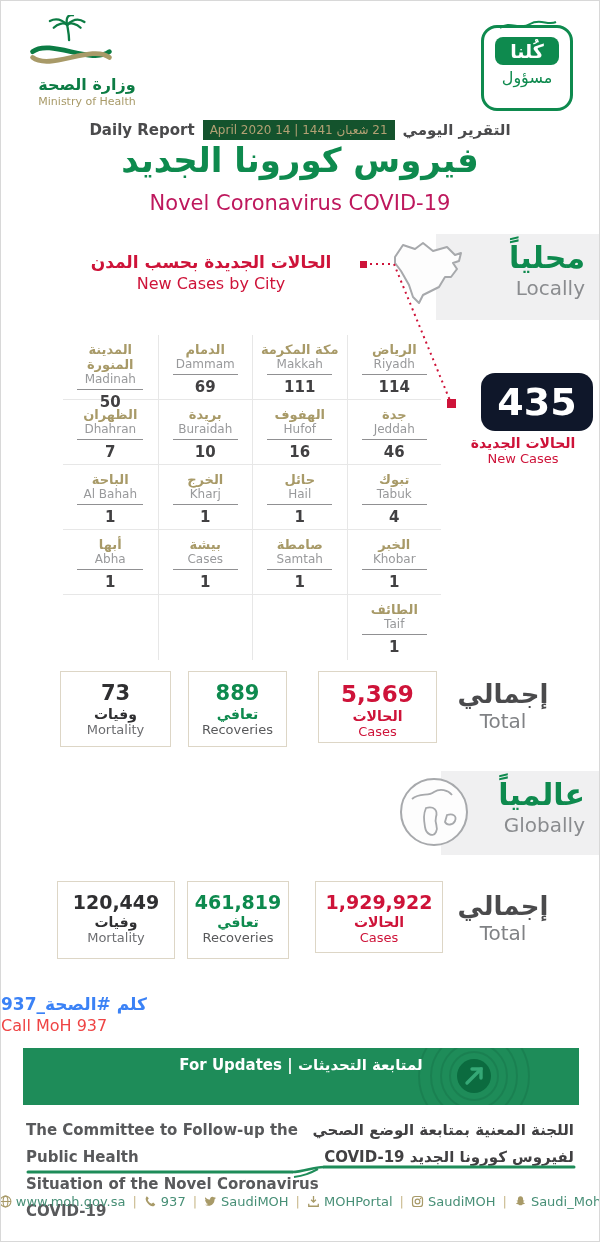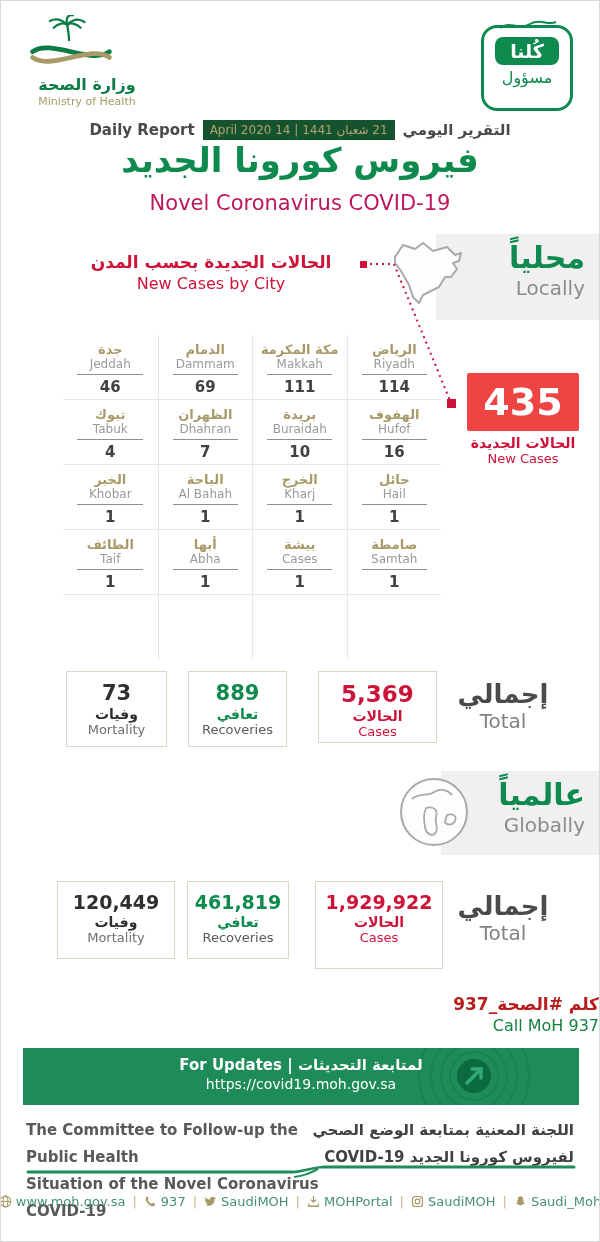--- a/index.html
+++ b/index.html
@@ -33,23 +33,23 @@
   .band-ar { color:#0E8A4E; font-size:30px; font-weight:bold; line-height:36px; }
   .band-en { color:#8A8C8F; font-size:20px; }
   .band-locally { top:233px; width:163px; height:86px; }
   .band-globally { top:770px; width:158px; height:84px; }
 
   
   .cbc { left:60px; top:251px; width:300px; text-align:center; }
   .cbc-ar { color:#CE1339; font-weight:bold; font-size:17px; }
   .cbc-en { color:#CE1339; font-size:16px; margin-top:2px; }
 
-  .red-box { left:466px; top:372px; width:112px; height:58px; background:#ef4444;
+  .red-box { left:480px; top:372px; width:112px; height:58px; background:#0f172a;
              color:#fff; font-size:38px; font-weight:bold; display:flex;
-             align-items:center; justify-content:center; border-radius:2px; }
+             align-items:center; justify-content:center; border-radius:14px; }
   .nc-labels { left:448px; top:434px; width:148px; text-align:center; }
   .nc-ar { color:#CE1339; font-weight:bold; font-size:14px; }
   .nc-en { color:#CE1339; font-size:13px; }
 
   
   .city-grid { left:62px; top:334px; width:378px; display:grid;
                grid-template-columns:repeat(4,1fr); grid-auto-rows:65px; direction:rtl; }
   .cell { border-left:1px solid #E7E7E7; border-bottom:1px solid #E7E7E7;
           text-align:center; padding-top:7px; }
   .cell:nth-child(4n) { border-left:none; }
@@ -65,23 +65,23 @@
   .tv-big { font-size:19px; }
   .ta { font-size:14px; font-weight:bold; margin-top:1px; }
   .te { font-size:13px; }
   .c-dark { color:#2F2F31; } .c-green { color:#0E8A4E; } .c-red { color:#CE1339; }
   .c-gray { color:#6D6E71; } .c-dgray { color:#58595B; }
   .total-label { width:104px; text-align:center; }
   .total-label .ar { color:#4A4A4C; font-weight:bold; font-size:26px; }
   .total-label .en { color:#808285; font-size:20px; }
 
   
-  .hotline-ar { left:0; right:0; top:993px; text-align:right; color:#b91c1c;
+  .hotline-ar { left:0; right:0; top:993px; text-align:left; color:#3b82f6;
                 font-weight:bold; font-size:17px; }
-  .hotline-en { left:0; right:0; top:1015px; text-align:right; color:#15803d; font-size:16px; }
+  .hotline-en { left:0; right:0; top:1015px; text-align:left; color:#ef4444; font-size:16px; }
 
   
   .banner { left:22px; top:1047px; width:556px; height:57px; background:#1E8C59;
             color:#fff; text-align:center; padding-top:8px; overflow:hidden; }
   .banner-line1 { font-weight:bold; font-size:15px; position:relative; z-index:2; }
   .banner-url { font-size:14px; margin-top:2px; position:relative; z-index:2; }
   .banner-decor { position:absolute; right:0; top:0; z-index:1; }
 
   
   .committee-en { left:25px; top:1116px; width:310px; color:#58595B;
@@ -175,20 +175,26 @@
         <div class="city-line"></div>
         <div class="city-val">111</div>
       </div>
       <div class="cell">
         <div class="city-ar" dir="rtl">الدمام</div>
         <div class="city-en">Dammam</div>
         <div class="city-line"></div>
         <div class="city-val">69</div>
       </div>
       <div class="cell">
+        <div class="city-ar" dir="rtl">المدينة المنورة</div>
+        <div class="city-en">Madinah</div>
+        <div class="city-line"></div>
+        <div class="city-val">50</div>
+      </div>
+      <div class="cell">
         <div class="city-ar" dir="rtl">جدة</div>
         <div class="city-en">Jeddah</div>
         <div class="city-line"></div>
         <div class="city-val">46</div>
       </div>
       <div class="cell">
         <div class="city-ar" dir="rtl">الهفوف</div>
         <div class="city-en">Hufof</div>
         <div class="city-line"></div>
         <div class="city-val">16</div>
@@ -257,21 +263,21 @@
         <div class="city-ar" dir="rtl">الطائف</div>
         <div class="city-en">Taif</div>
         <div class="city-line"></div>
         <div class="city-val">1</div>
       </div>
       <div class="cell"></div>
       <div class="cell"></div>
       <div class="cell"></div>
     </div>
 
-  <div class="abs tbox" style="left:65px; top:670px; width:101px; height:76px;">
+  <div class="abs tbox" style="left:59px; top:670px; width:111px; height:76px;">
     <div class="tv c-dark">73</div>
     <div class="ta c-dark" dir="rtl">وفيات</div>
     <div class="te c-gray">Mortality</div>
   </div>
   <div class="abs tbox" style="left:187px; top:670px; width:99px; height:76px;">
     <div class="tv c-green">889</div>
     <div class="ta c-green" dir="rtl">تعافي</div>
     <div class="te c-dgray">Recoveries</div>
   </div>
   <div class="abs tbox" style="left:317px; top:670px; width:119px; height:72px;">
@@ -298,21 +304,21 @@
   <div class="abs tbox" style="left:56px; top:880px; width:118px; height:78px;">
     <div class="tv tv-big c-dark">120,449</div>
     <div class="ta c-dark" dir="rtl">وفيات</div>
     <div class="te c-gray">Mortality</div>
   </div>
   <div class="abs tbox" style="left:186px; top:880px; width:102px; height:78px;">
     <div class="tv tv-big c-green">461,819</div>
     <div class="ta c-green" dir="rtl">تعافي</div>
     <div class="te c-dgray">Recoveries</div>
   </div>
-  <div class="abs tbox" style="left:314px; top:880px; width:128px; height:88px;">
+  <div class="abs tbox" style="left:314px; top:880px; width:128px; height:72px;">
     <div class="tv tv-big c-red">1,929,922</div>
     <div class="ta c-red" dir="rtl">الحالات</div>
     <div class="te c-red">Cases</div>
   </div>
   <div class="abs total-label" style="left:450px; top:890px;">
     <div class="ar" dir="rtl">إجمالي</div>
     <div class="en">Total</div>
   </div>
 
   <div class="abs hotline-ar" dir="rtl">كلم #الصحة_937</div>
@@ -330,21 +336,20 @@
       <g stroke="#35A876" stroke-width="3.4" fill="none" stroke-linecap="round">
         <path d="M108,35 L122,21"></path>
           <path d="M113,21 H122 V30"></path>
       </g>
     </svg>
     <div class="banner-line1" dir="rtl">
       <span>لمتابعة التحديثات</span>
       <span>|</span>
       <span>For Updates</span>
     </div>
-    <div class="banner-url">https://covid19.moh.gov.sa</div>
   </div>
 
   <div class="abs committee-en">
     <div>The Committee to Follow-up the Public Health</div>
     <div>Situation of the Novel Coronavirus COVID-19</div>
   </div>
   <div class="abs committee-ar" dir="rtl">
     <div>اللجنة المعنية بمتابعة الوضع الصحي</div>
     <div>لفيروس كورونا الجديد COVID-19</div>
   </div>

